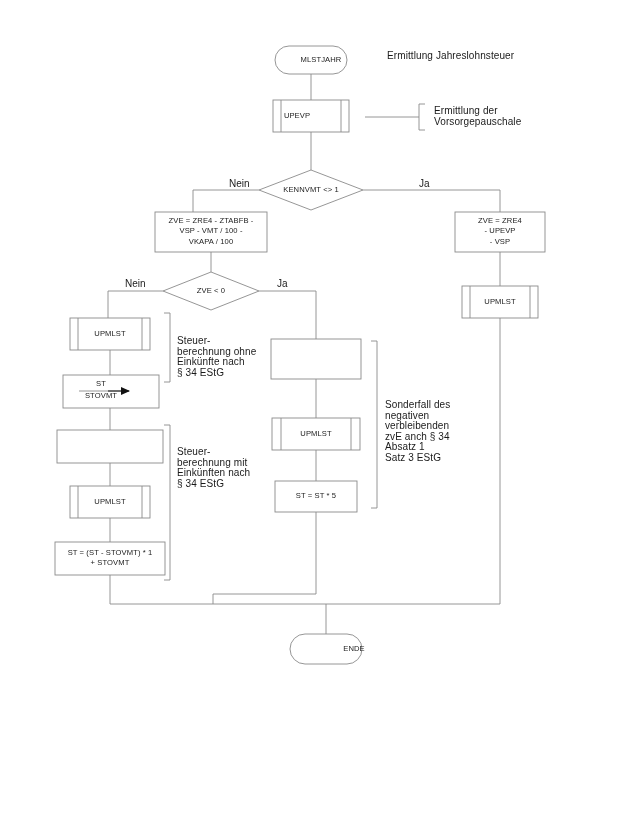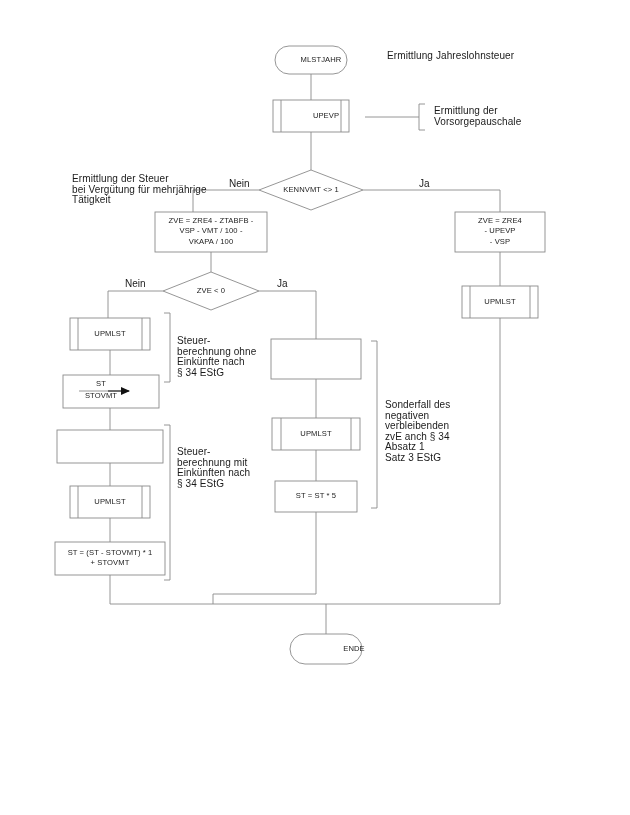--- a/index.html
+++ b/index.html
@@ -153,21 +153,21 @@
       <path d="M164,313 L170,313 L170,382 L164,382" fill="none"></path>
 
       <path d="M164,425 L170,425 L170,580 L164,580" fill="none"></path>
 
       <path d="M371,341 L377,341 L377,508 L371,508" fill="none"></path>
 
     </g>
   </svg>
 
   <div class="node-txt" style="left:275px; top:55px;  width:92px;">MLSTJAHR</div>
-  <div class="node-txt" style="left:288px; top:111px; width:76px;">UPEVP</div>
+  <div class="node-txt" style="left:259px; top:111px; width:76px;">UPEVP</div>
   <div class="node-txt" style="left:259px; top:185px; width:104px;">KENNVMT &lt;&gt; 1</div>
   <div class="node-txt" style="left:155px; top:216px; width:112px;">ZVE = ZRE4 - ZTABFB -
 VSP - VMT / 100 -
 VKAPA / 100</div>
   <div class="node-txt" style="left:455px; top:216px; width:90px;">ZVE = ZRE4
 - UPEVP
 - VSP</div>
   <div class="node-txt" style="left:462px; top:297px; width:76px;">UPMLST</div>
   <div class="node-txt" style="left:163px; top:286px; width:96px;">ZVE &lt; 0</div>
   <div class="node-txt" style="left:70px;  top:329px; width:80px;">UPMLST</div>
@@ -181,23 +181,20 @@
   <div class="node-txt" style="left:290px; top:644px; width:72px;padding-left:28px;">ENDE</div>
 
   <div class="edge-lbl" style="left:229px; top:179px;">Nein</div>
   <div class="edge-lbl" style="left:419px; top:179px;">Ja</div>
   <div class="edge-lbl" style="left:125px; top:279px;">Nein</div>
   <div class="edge-lbl" style="left:277px; top:279px;">Ja</div>
 
   <div class="note" style="left:387px; top:51px;">Ermittlung Jahreslohnsteuer</div>
   <div class="note" style="left:434px; top:106px;">Ermittlung der
 Vorsorgepauschale</div>
-  <div class="note" style="left:72px;  top:174px;">Ermittlung der Steuer
-bei Vergütung für mehrjährige
-Tätigkeit</div>
   <div class="note" style="left:177px; top:336px;">Steuer-
 berechnung ohne
 Einkünfte nach
 § 34 EStG</div>
   <div class="note" style="left:177px; top:447px;">Steuer-
 berechnung mit
 Einkünften nach
 § 34 EStG</div>
   <div class="note" style="left:385px; top:400px;">Sonderfall des
 negativen

